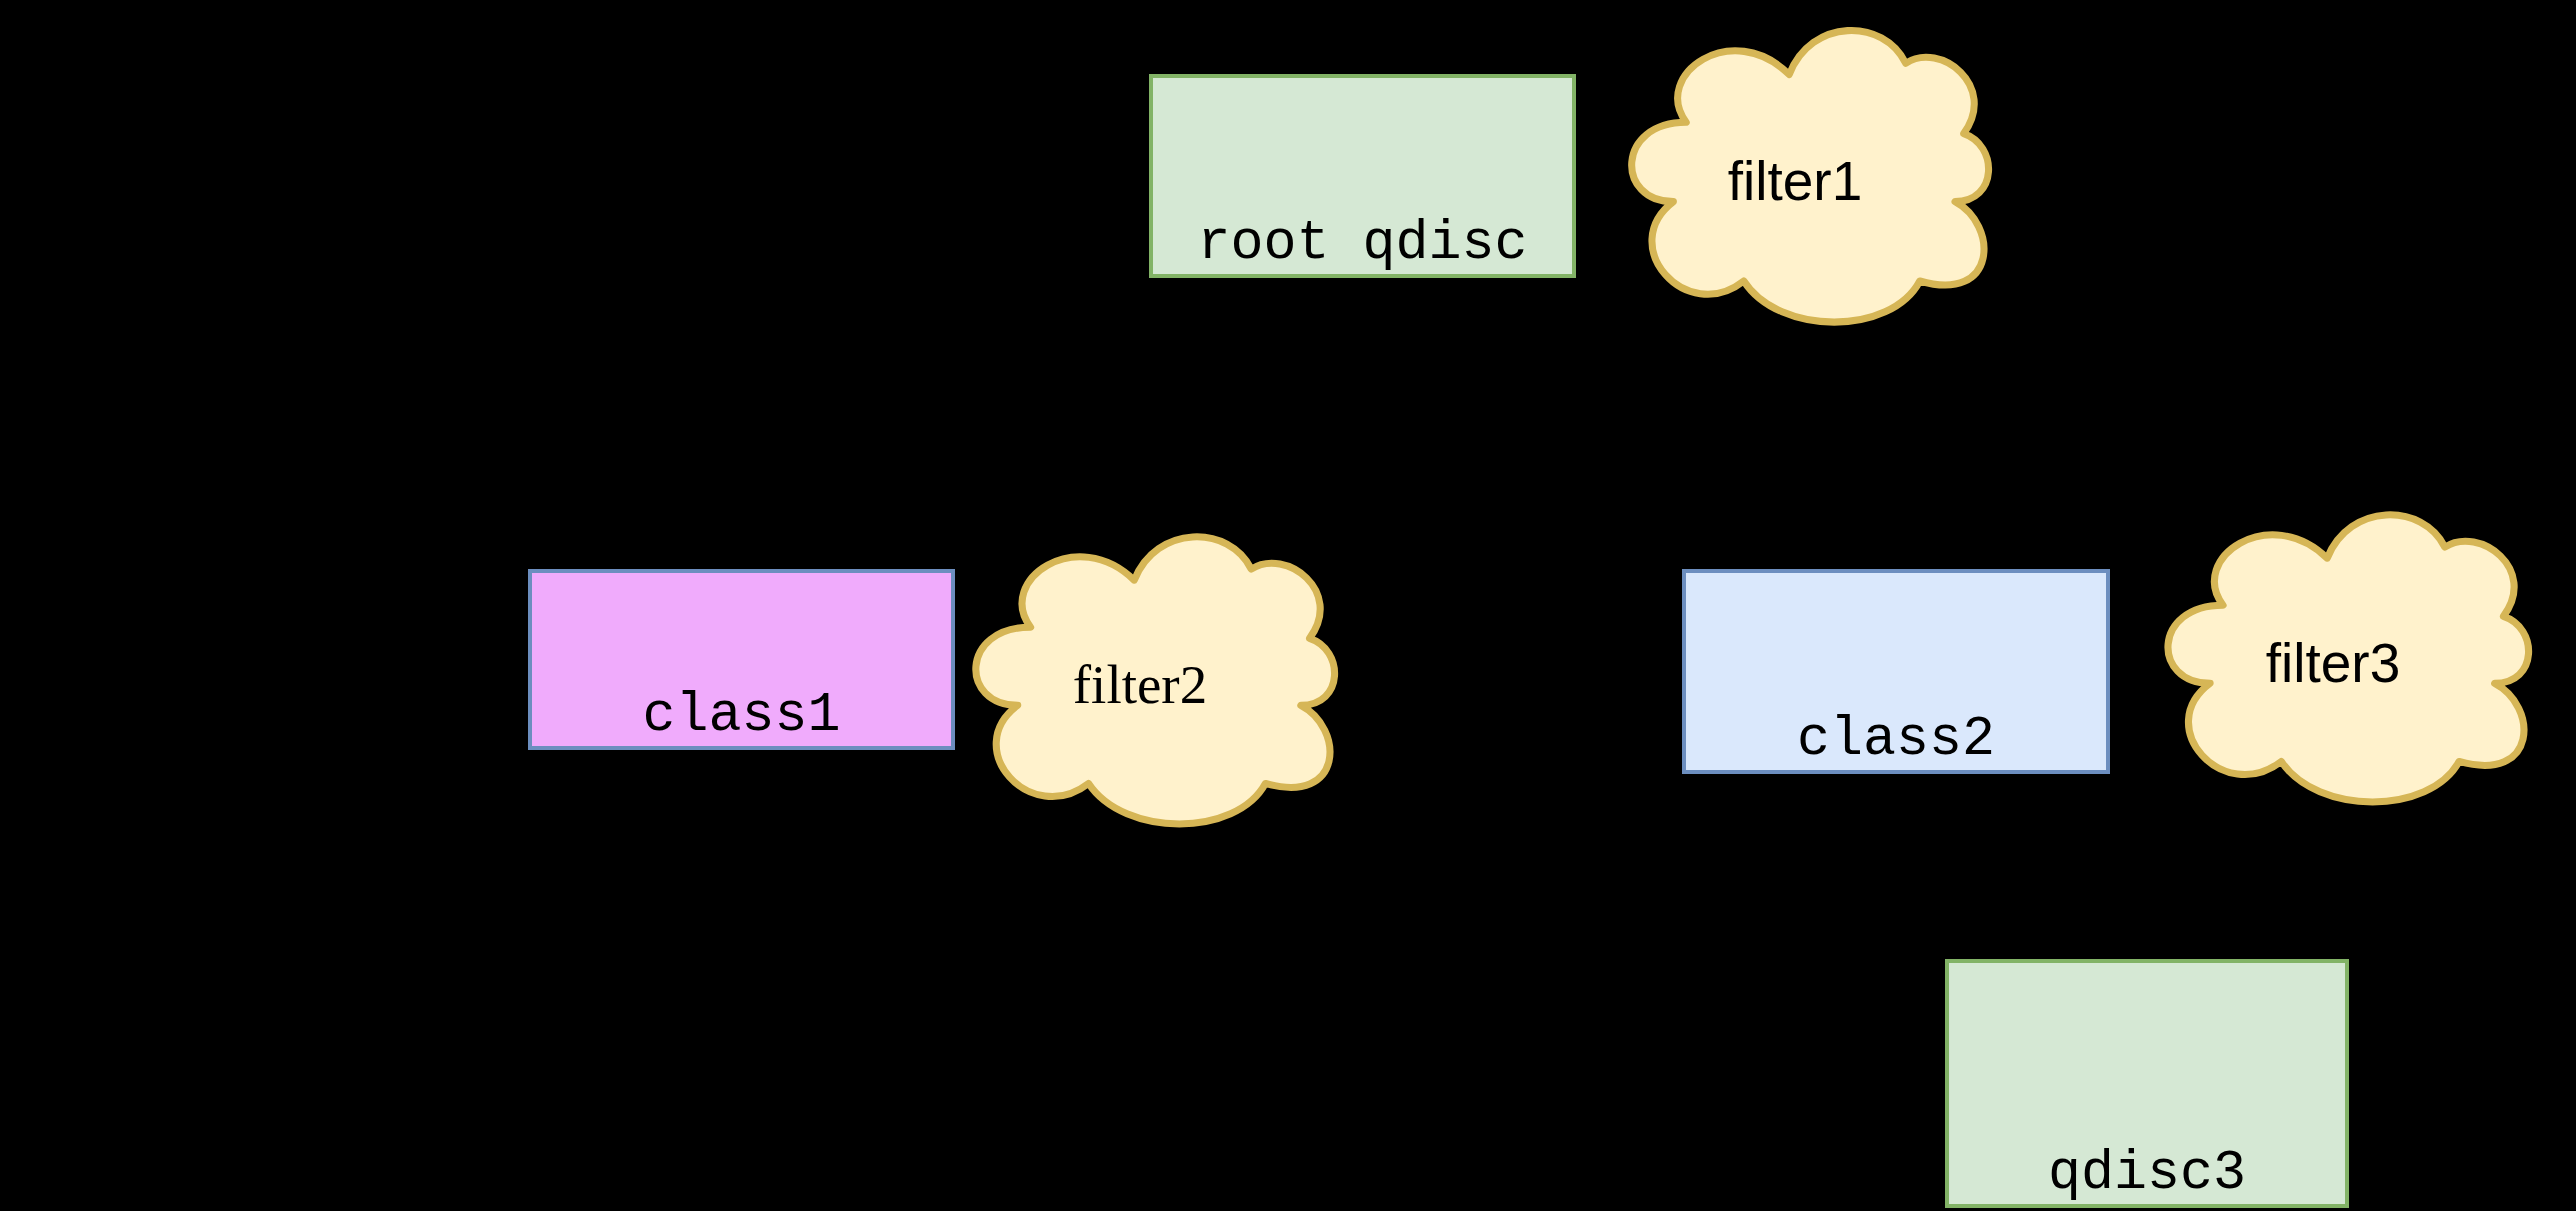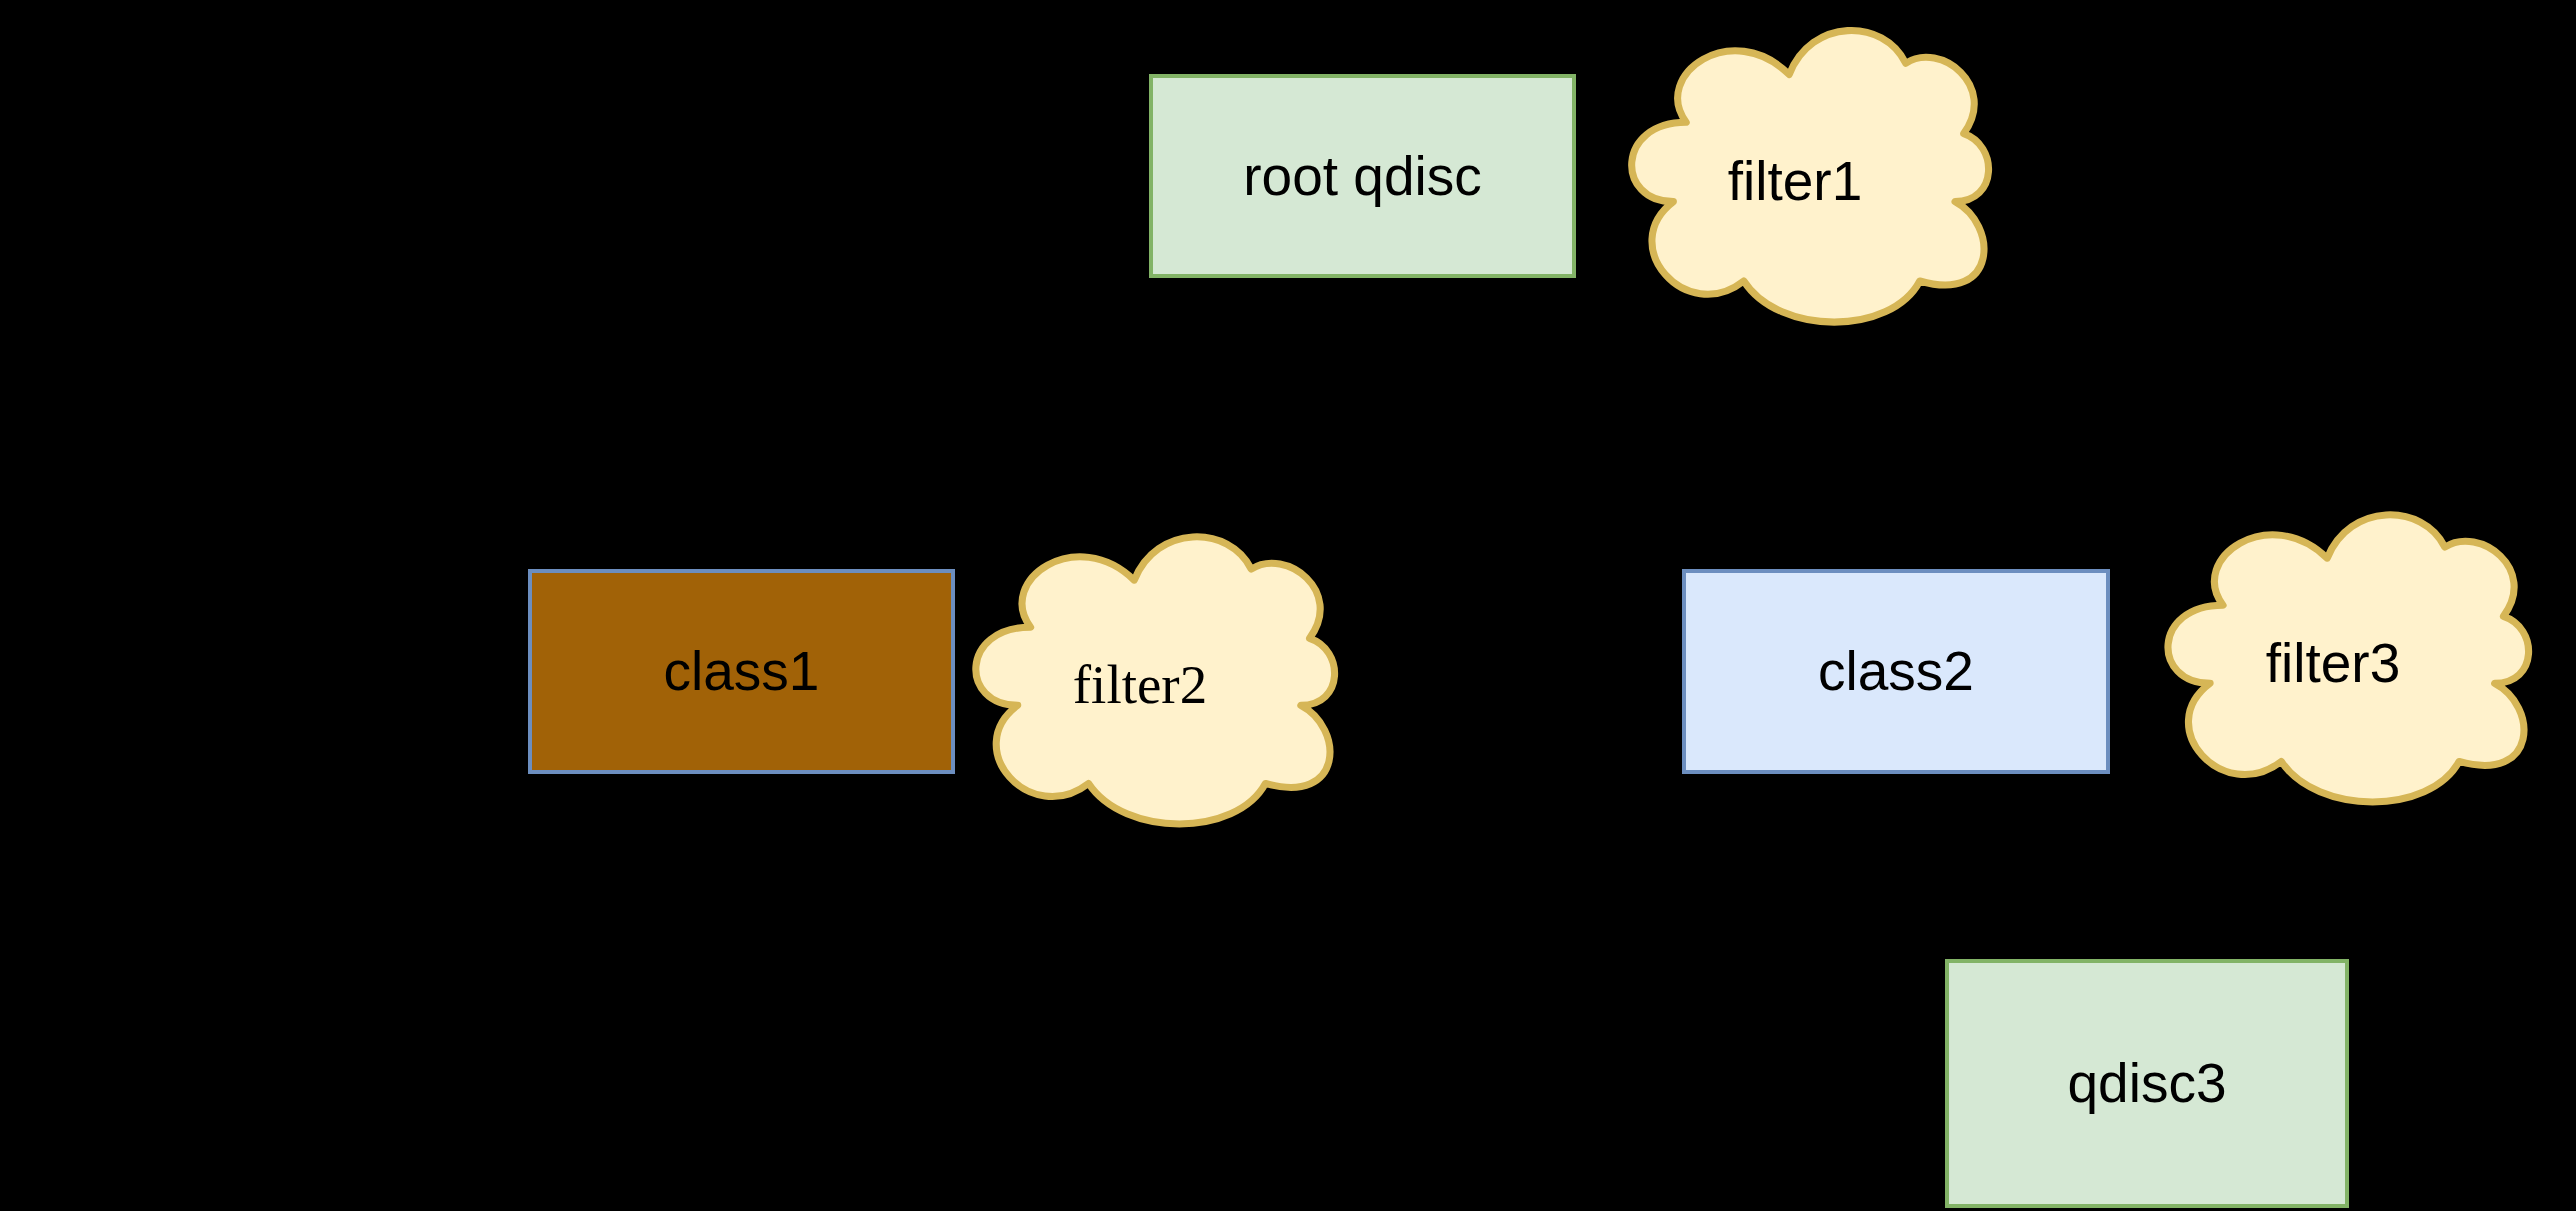--- a/index.html
+++ b/index.html
@@ -13,22 +13,23 @@
     width: 2576px;
     height: 1212px;
     background: #000000;
     overflow: hidden;
     font-family: "Liberation Sans", "DejaVu Sans", sans-serif;
   }
   .node {
     position: absolute;
     box-sizing: border-box;
     display: flex;
-    align-items: center;
+    align-items: flex-end;
     justify-content: center;
+    font-family: Liberation Mono, monospace;
   }
   .box {
     border-style: solid;
     border-width: 4.4px;
   }
   .box .node-label {
     position: relative;
     z-index: 2;
     color: #000000;
     font-size: 55px;
@@ -96,21 +97,21 @@
 
   <div class="cloud-wrap" style="left:1603px; top:52px; width:384px; height:258px;">
     <svg viewBox="0 0 120 80" preserveAspectRatio="none">
       <path d="M 110 46.4 C 123.5 46.4 123.5 28.8 112.7 25.3 C 123.5 10.6 105.4 -3.5 94.6 3.5
                C 87.8 -10.6 65 -10.6 58.2 7 C 40.4 -10.6 15 7 26 21.8 C 4 21.8 4 46.4 22 46.4
                C 4 60 26 85 44 71 C 55 88 90 88 99 71 C 123.5 78 123.5 53.5 110 46.4 Z" fill="#fff2cc" stroke="#d6b656" stroke-width="2.2" stroke-linejoin="round"></path>
     </svg>
     <div class="cloud-label">filter1</div>
   </div>
 
-  <div class="node box" style="left:528px; top:569px; width:427px; height:205px; background:#a16207; border-color:#6c8ebf;">
+  <div class="node box" style="left:528px; top:569px; width:427px; height:181px; background:#f0abfc; border-color:#6c8ebf;">
     <span class="node-label">class1</span>
   </div>
 
   <div class="cloud-wrap" style="left:947px; top:558px; width:386px; height:254px;font-family:Liberation Serif, serif;">
     <svg viewBox="0 0 120 80" preserveAspectRatio="none">
       <path d="M 110 46.4 C 123.5 46.4 123.5 28.8 112.7 25.3 C 123.5 10.6 105.4 -3.5 94.6 3.5
                C 87.8 -10.6 65 -10.6 58.2 7 C 40.4 -10.6 15 7 26 21.8 C 4 21.8 4 46.4 22 46.4
                C 4 60 26 85 44 71 C 55 88 90 88 99 71 C 123.5 78 123.5 53.5 110 46.4 Z" fill="#fff2cc" stroke="#d6b656" stroke-width="2.2" stroke-linejoin="round"></path>
     </svg>
     <div class="cloud-label">filter2</div>

